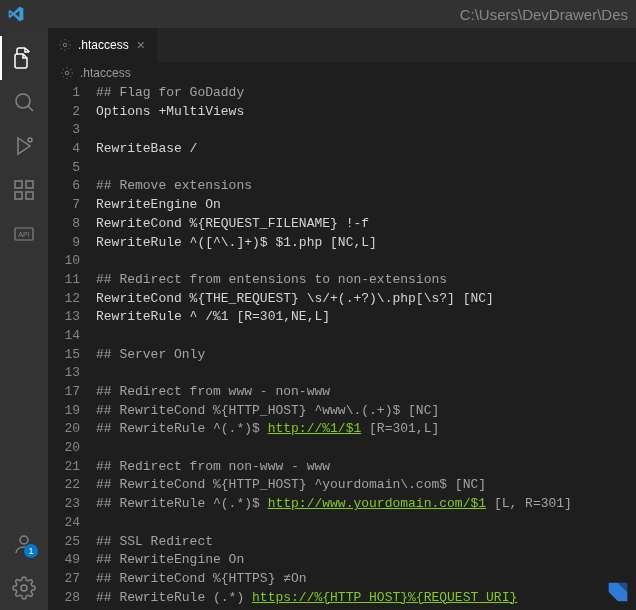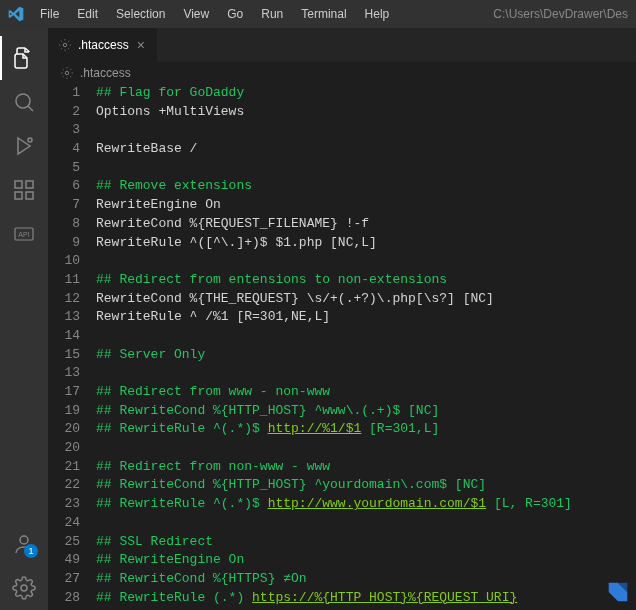--- a/index.html
+++ b/index.html
@@ -30,21 +30,21 @@
       display: flex;
       gap: 2px;
     }
     .titlebar .menu span {
       padding: 4px 8px;
       cursor: pointer;
     }
     .titlebar .path {
       margin-left: auto;
       color: #888;
-      font-size: 12px;
+      font-size: 15px;
     }
     .main {
       display: flex;
       height: calc(100% - 28px);
     }
     .activitybar {
       width: 48px;
       background: #333333;
       display: flex;
       flex-direction: column;
@@ -143,49 +143,39 @@
       color: #858585;
       user-select: none;
     }
     .gutter div { height: 18.7px; }
     .code {
       flex: 1;
       color: #d4d4d4;
       white-space: pre;
     }
     .code div { height: 18.7px; }
-    .c-comment { color: #22c55e; }
+    .c-comment { color: #a3a3a3; }
     .c-link { color: #84cc16; text-decoration: underline; }
     .watermark {
       position: absolute;
       right: 4px;
       bottom: 4px;
       width: 28px;
       height: 28px;
     }
   </style>
 </head>
 <body>
 
 <div class="titlebar">
   <span class="logo">
     <svg viewBox="0 0 24 24" width="16" height="16">
         <path fill="#3b99d4" d="M23 3.5L17 1 8 10 3 6 1 7v10l2 1 5-4 9 9 6-2.5v-17zM17 17l-6-5 6-5v10zM3 14V10l3 2-3 2z"></path>
       </svg>
   </span>
-  <div class="menu">
-    <span>File</span>
-    <span>Edit</span>
-    <span>Selection</span>
-    <span>View</span>
-    <span>Go</span>
-    <span>Run</span>
-    <span>Terminal</span>
-    <span>Help</span>
-  </div>
   <div class="path">C:\Users\DevDrawer\Des</div>
 </div>
 
 <div class="main">
   <div class="activitybar">
     <div class="ab-item active">
       <svg width="24" height="24" viewBox="0 0 24 24" fill="none" stroke="currentColor" stroke-width="1.5">
           <path d="M13 2H7a2 2 0 0 0-2 2v4"></path>
           <path d="M13 2v4h4"></path>
           <path d="M17 6v-.5L13 2"></path>

